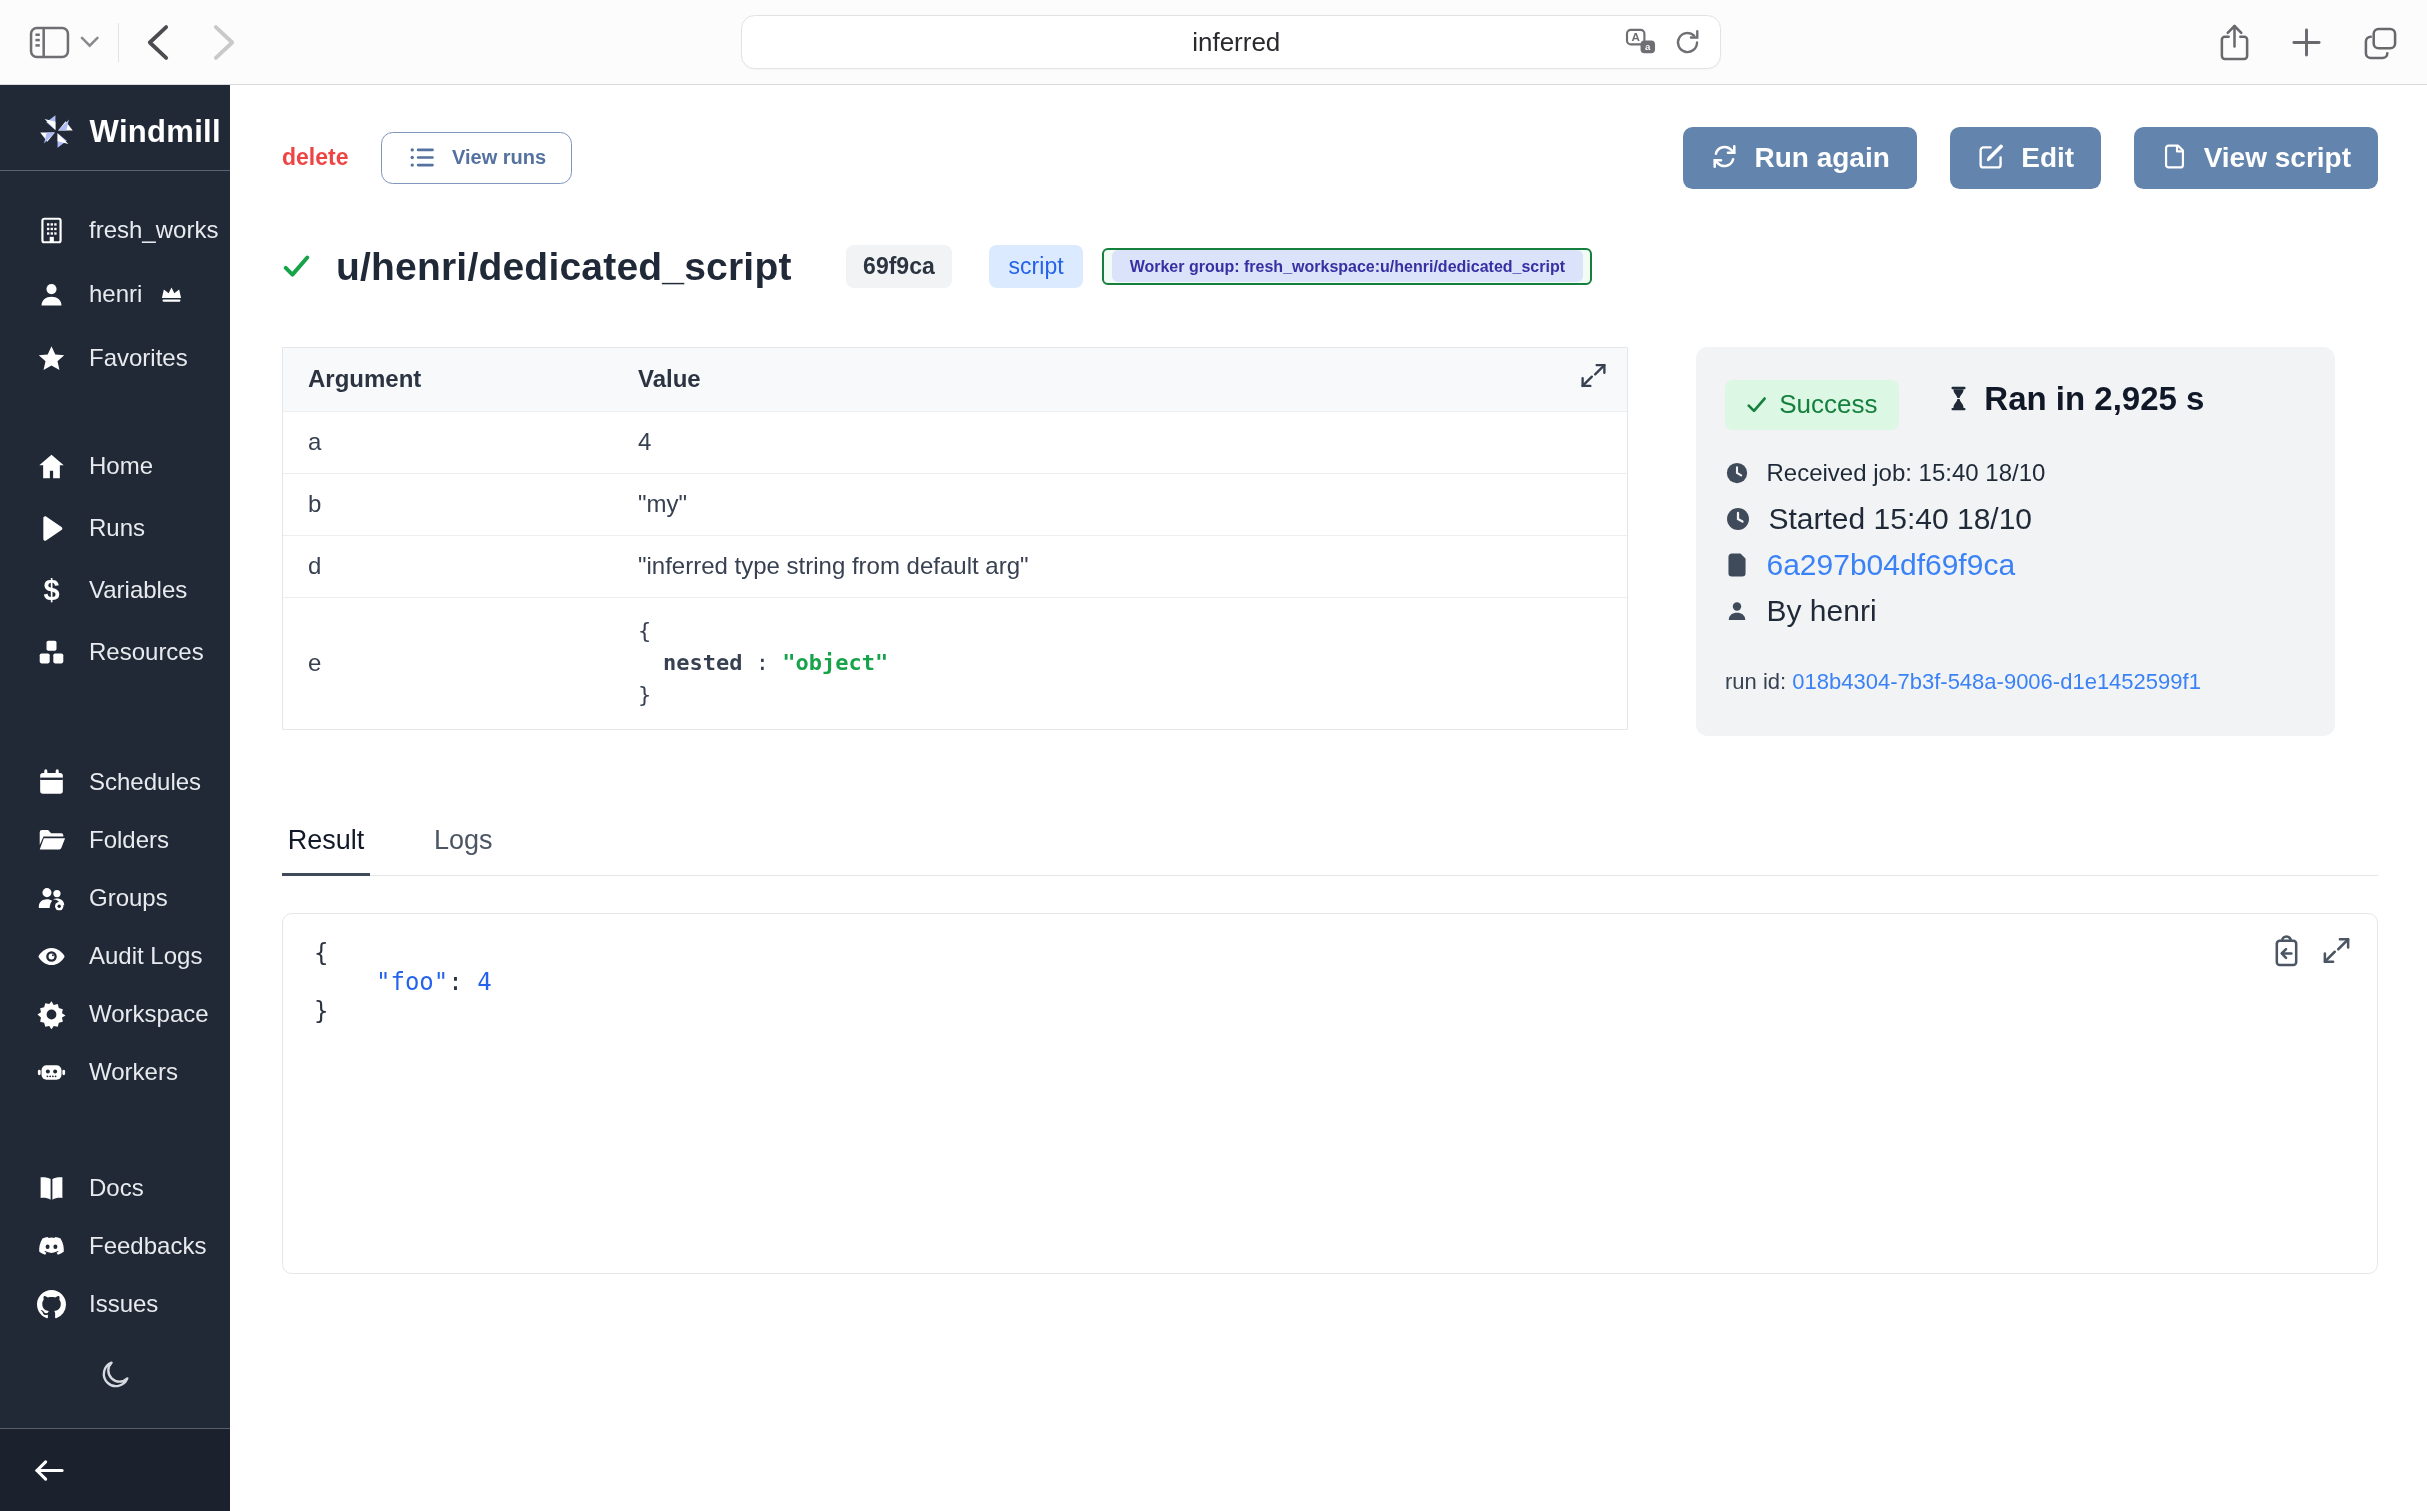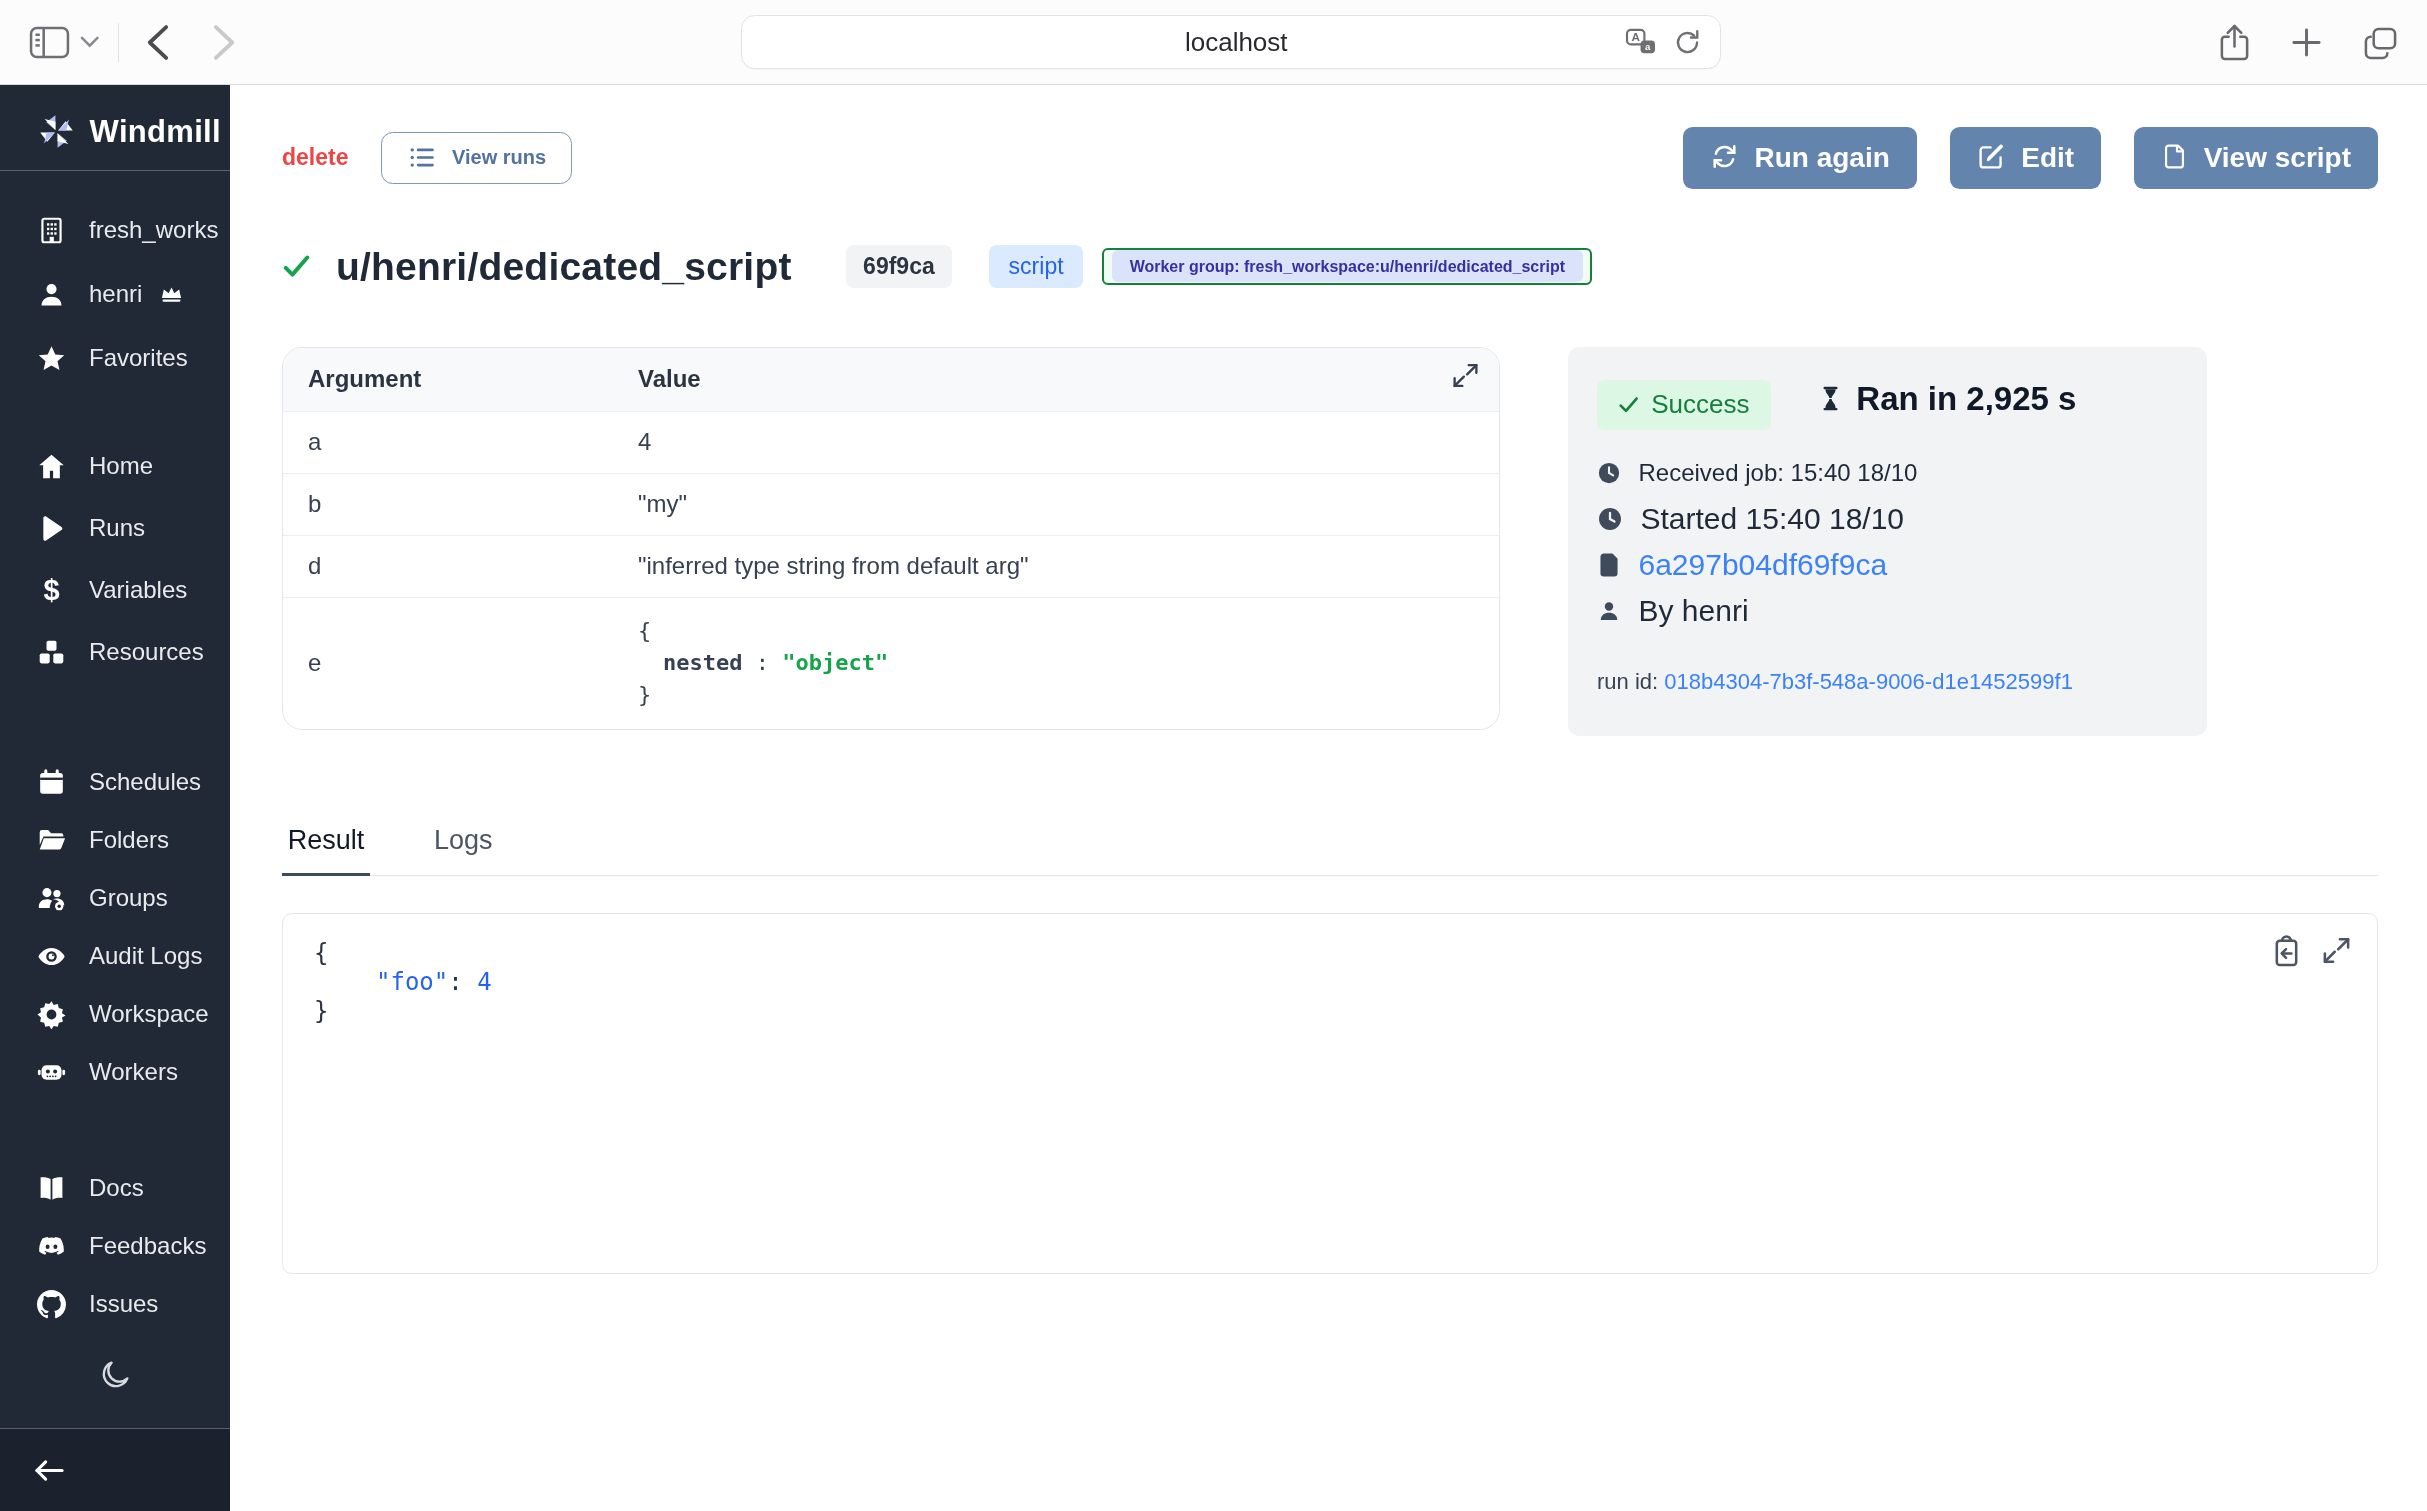--- a/index.html
+++ b/index.html
@@ -68,21 +68,21 @@
     font-weight:600; padding:7.8px 17.5px; border-radius:7.8px; }
   .kind-badge{ margin-left:37px; background:var(--badge-blue-bg); color:var(--badge-blue-text);
     font-size:23px; font-weight:500; padding:7.8px 19.4px; border-radius:7.8px; }
   .worker-box{ margin-left:19.4px; border:2.9px solid var(--worker-border-green);
     background:#f3fbf5; padding:7.8px; border-radius:5.8px; }
   .worker-badge{ background:var(--worker-inner-bg); color:var(--worker-text); font-size:16px;
     font-weight:600; padding:7.8px 17.5px; border-radius:5.8px; }
 
   .content-row{ display:flex; gap:68px; margin-top:58px; align-items:flex-start; }
 
-  .args-table{ width:1218px; border:1px solid #e4e6ea; border-radius:20px; overflow:hidden;
+  .args-table{ width:1346px; border:1px solid #e4e6ea; border-radius:1px; overflow:hidden;
     background:#fff; }
   .t-head{ display:grid; grid-template-columns:330px 1fr; background:#f7f9fb;
     padding:17.5px 25px; position:relative; font-size:24px; font-weight:bold; color:#2b3440;}
   .t-expand{ position:absolute; right:19.4px; top:13.6px; color:#374151; cursor:pointer; display:flex;}
   .t-row{ display:grid; grid-template-columns:330px 1fr; border-top:1px solid #eceef1;
     padding:0 25px; min-height:62px; align-items:center; font-size:24px; color:#374151; }
   .t-row.tall{ padding-top:17.5px; padding-bottom:17.5px; }
   .mono{ font-family:"DejaVu Sans Mono",monospace; }
   .ejson{ font-size:22px; line-height:32px; color:#374151; }
   .ejson .k{ font-weight:600; }
@@ -143,21 +143,21 @@
         </svg>
     </span>
     <span class="nav-arrow" style="margin-left:21.3px">
       <svg width="25" height="37" viewBox="0 0 26 38" fill="none" stroke="#c9c9cc" stroke-width="4" stroke-linecap="round" stroke-linejoin="round">
           <path d="M4 3l17 16L4 35"></path>
         </svg>
     </span>
   </div>
 
   <div class="url-pill">
-    <div class="url-text">localhost</div>
+    <div class="url-text">inferred</div>
     <div class="url-icons">
       <span style="display:flex">
         <svg width="33" height="29" viewBox="0 0 34 30">
           <rect x="2" y="2" width="18" height="15" rx="4" fill="none" stroke="#6e6e73" stroke-width="2.2"></rect>
           <text x="11" y="13.6" font-size="12" font-weight="bold" text-anchor="middle" fill="#6e6e73">A</text>
           <rect x="16" y="13" width="15" height="13" rx="4" fill="#6e6e73"></rect>
           <text x="23.5" y="23" font-size="10" font-weight="bold" text-anchor="middle" fill="#ffffff">a</text>
         </svg>
       </span>
       <span style="display:flex">

